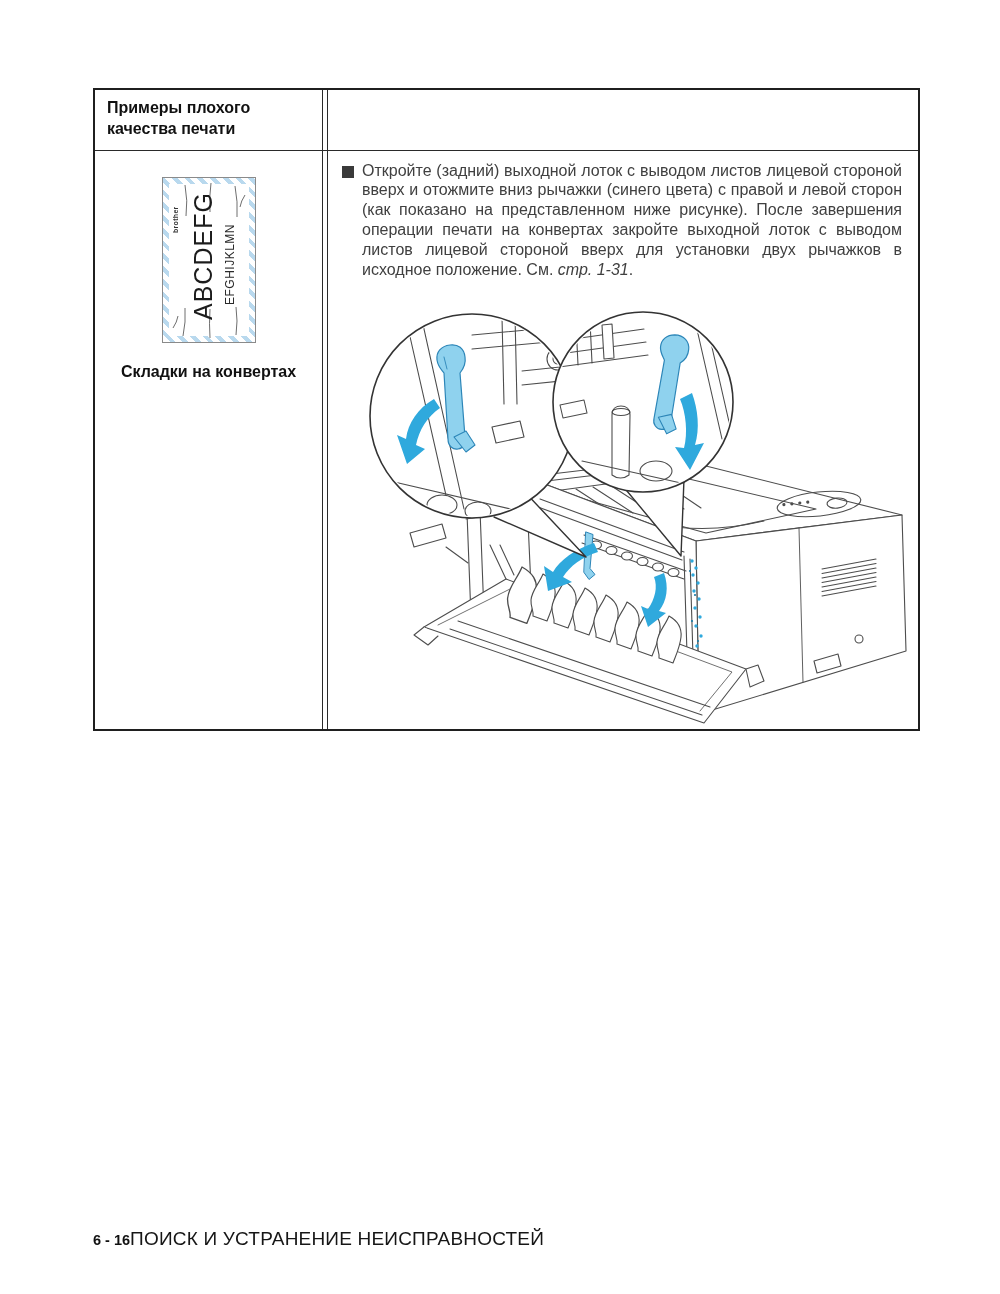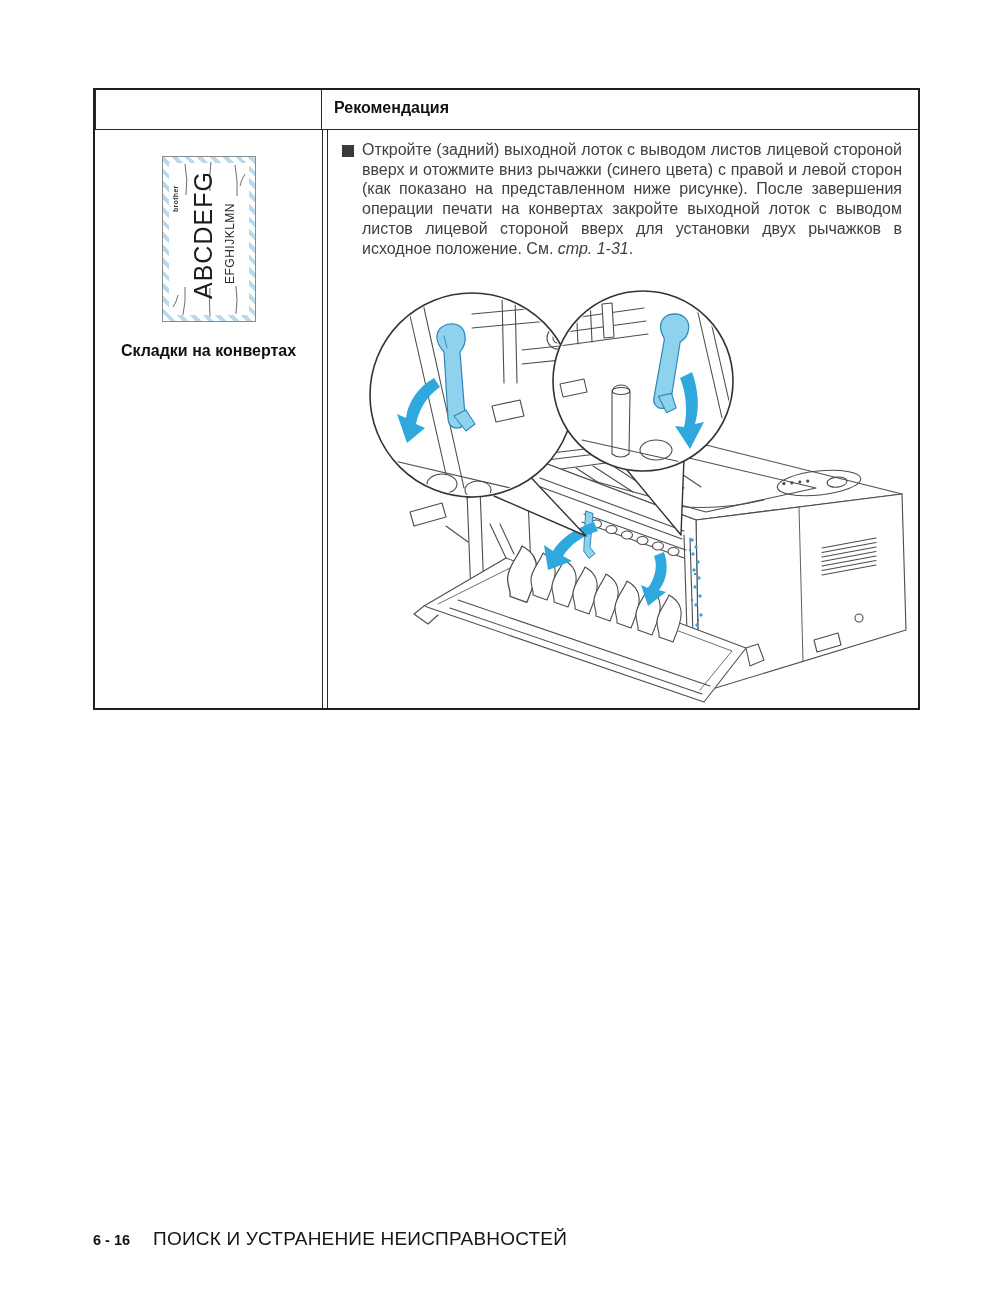--- a/index.html
+++ b/index.html
@@ -43,31 +43,31 @@
 
   
   .illustration{position:absolute;left:26px;top:158px;width:562px;height:422px;}
   .illustration svg{position:absolute;inset:0;}
   .watermark{
     position:absolute;left:38px;top:316px;z-index:5;
     font-size:48px;font-style:italic;font-weight:bold;letter-spacing:2px;color:#c9201f;
   }
 
   
-  .footer{position:absolute;left:93px;top:1228px;display:flex;align-items:baseline;gap:23px;}
+  .footer{position:absolute;left:93px;top:1228px;display:flex;align-items:baseline;gap:0;}
   .page-num{font-weight:bold;font-size:14.5px;color:#111;}
   .section-title{font-size:19px;color:#161616;letter-spacing:.2px;}
 </style>
 </head>
 <body>
 
 <div class="doc-table">
   <div class="t-row t-header">
+    <div class="cell th">Примеры плохого качества печати</div>
     <div class="divider"></div>
-    <div class="cell th">Рекомендация</div>
   </div>
 
   <div class="t-row t-body">
 
     <div class="cell cell-example">
       <div class="envelope">
         <div class="envelope-inner"></div>
         <svg class="wrinkles" viewBox="0 0 92 164">
           <g fill="none" stroke="#5d5d5d" stroke-width="0.9">
             <path d="M22,7 q3,16 1,31"></path>

